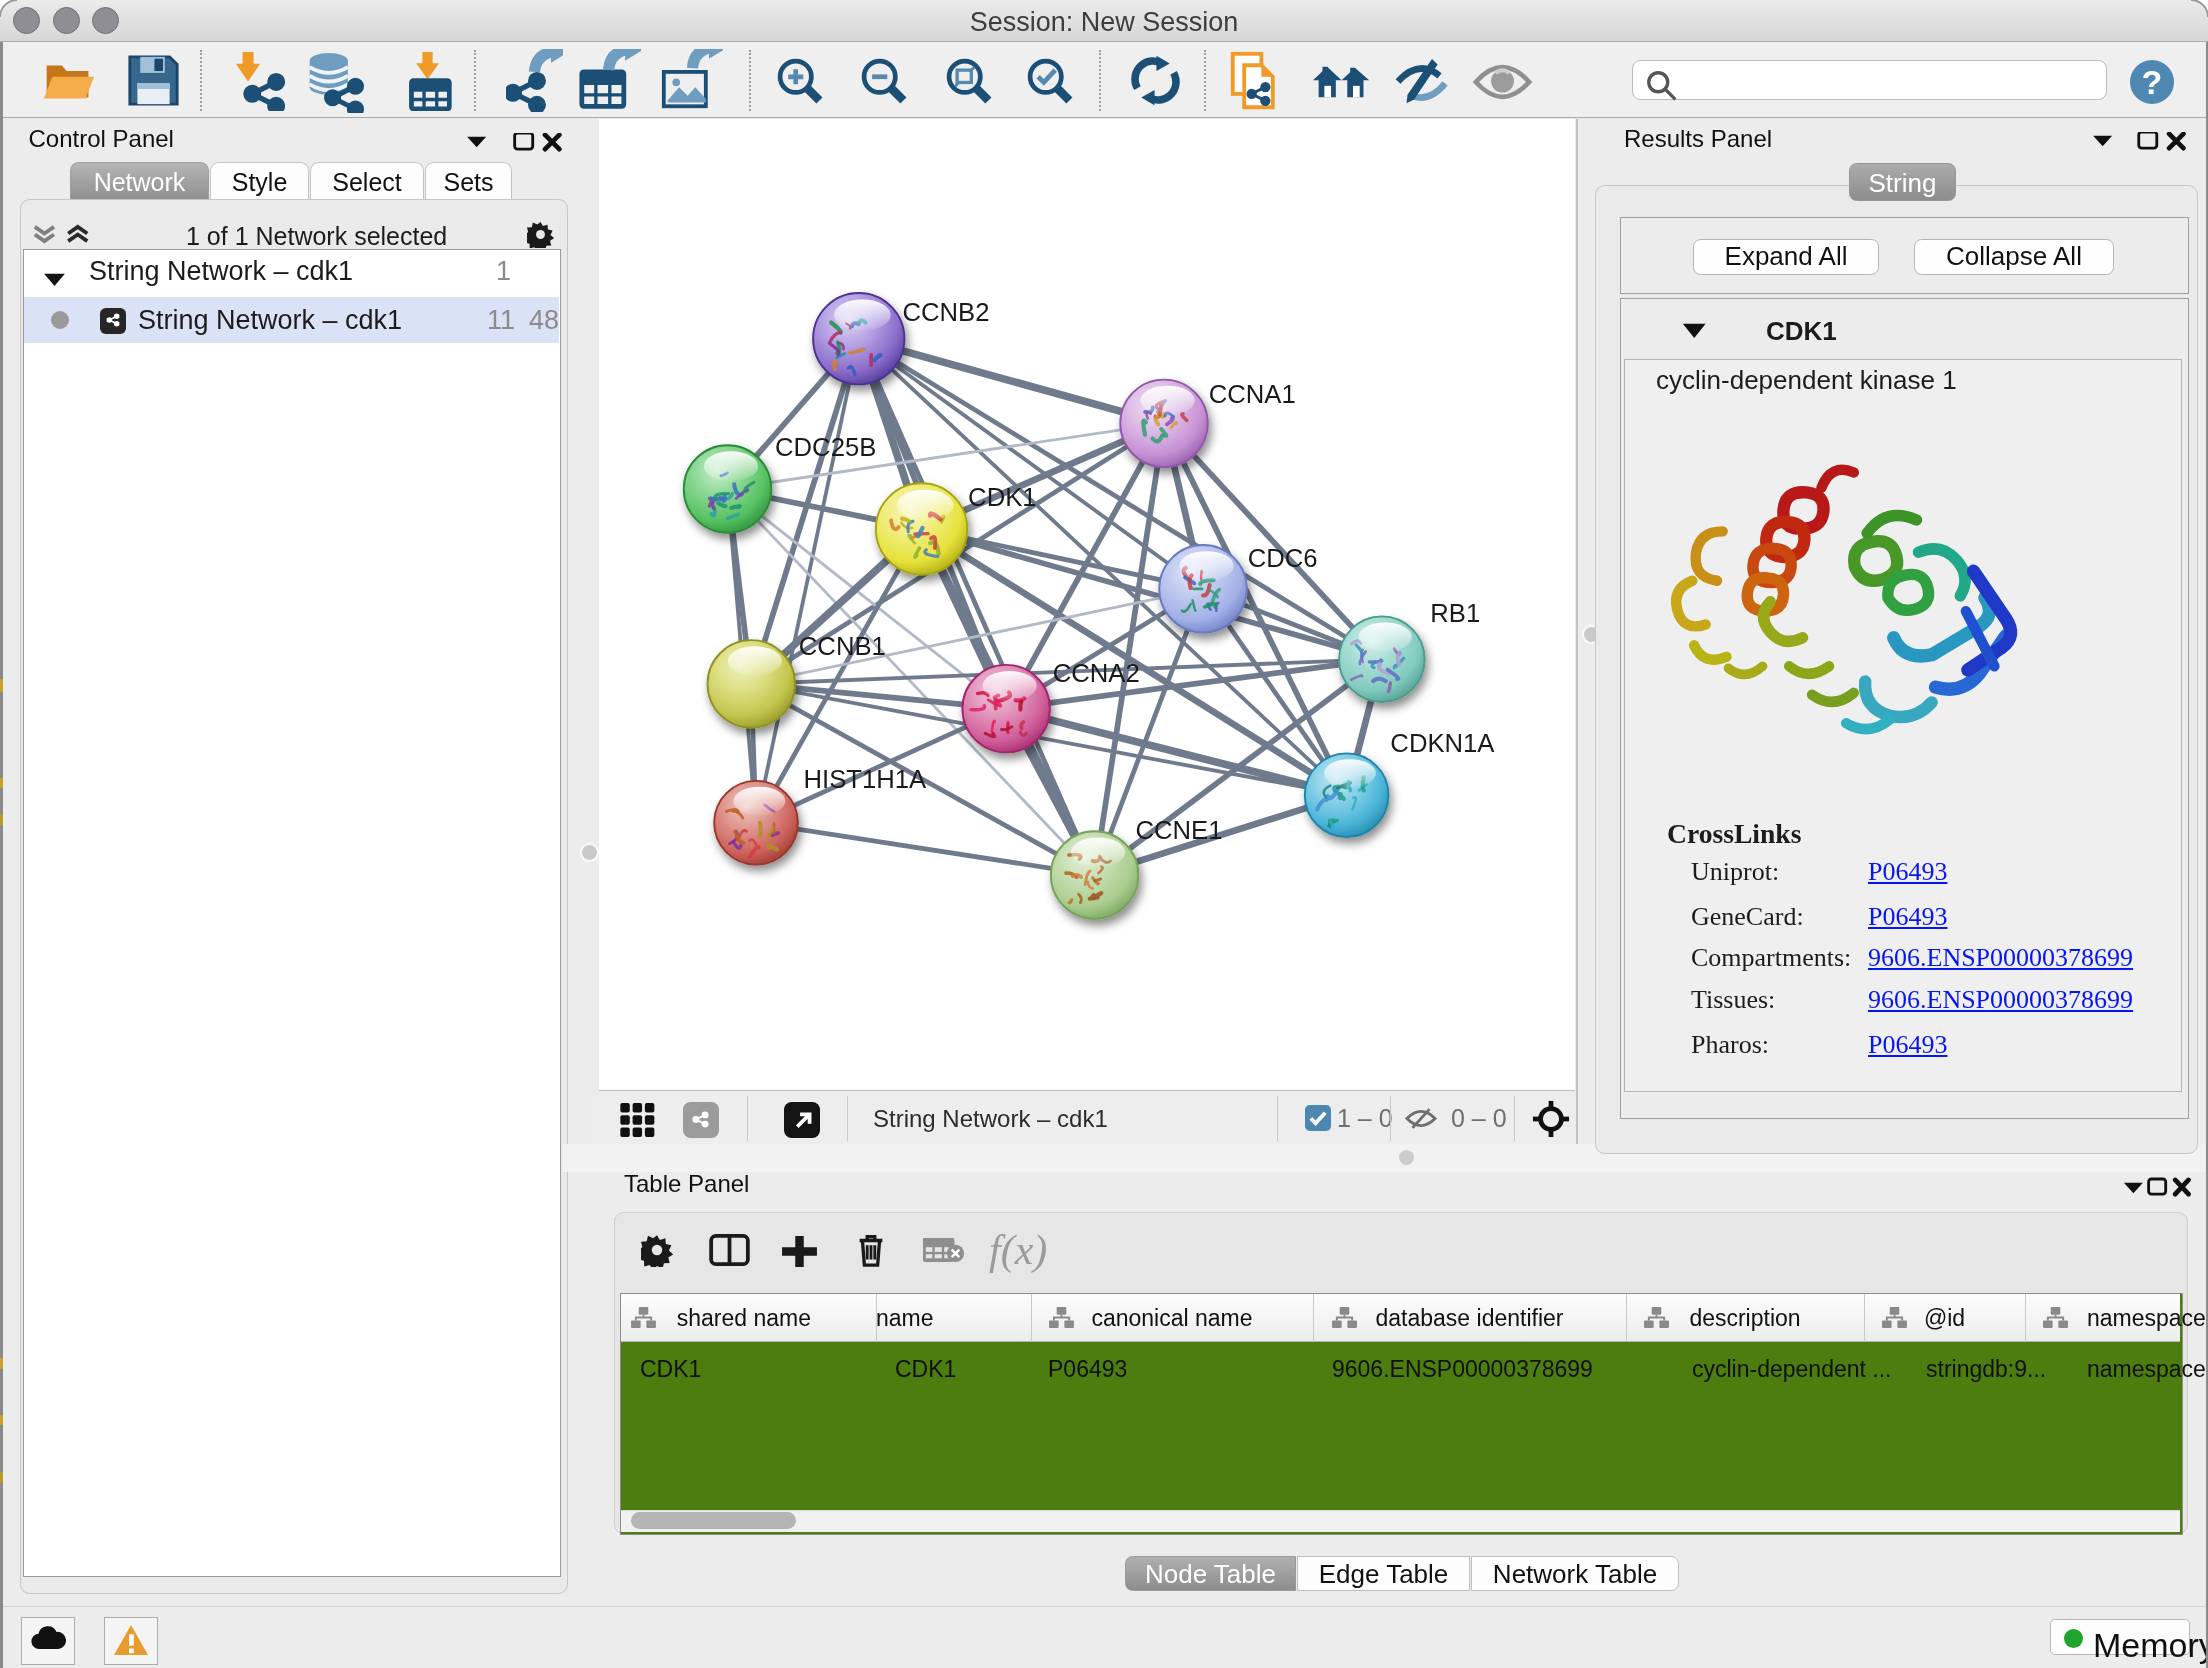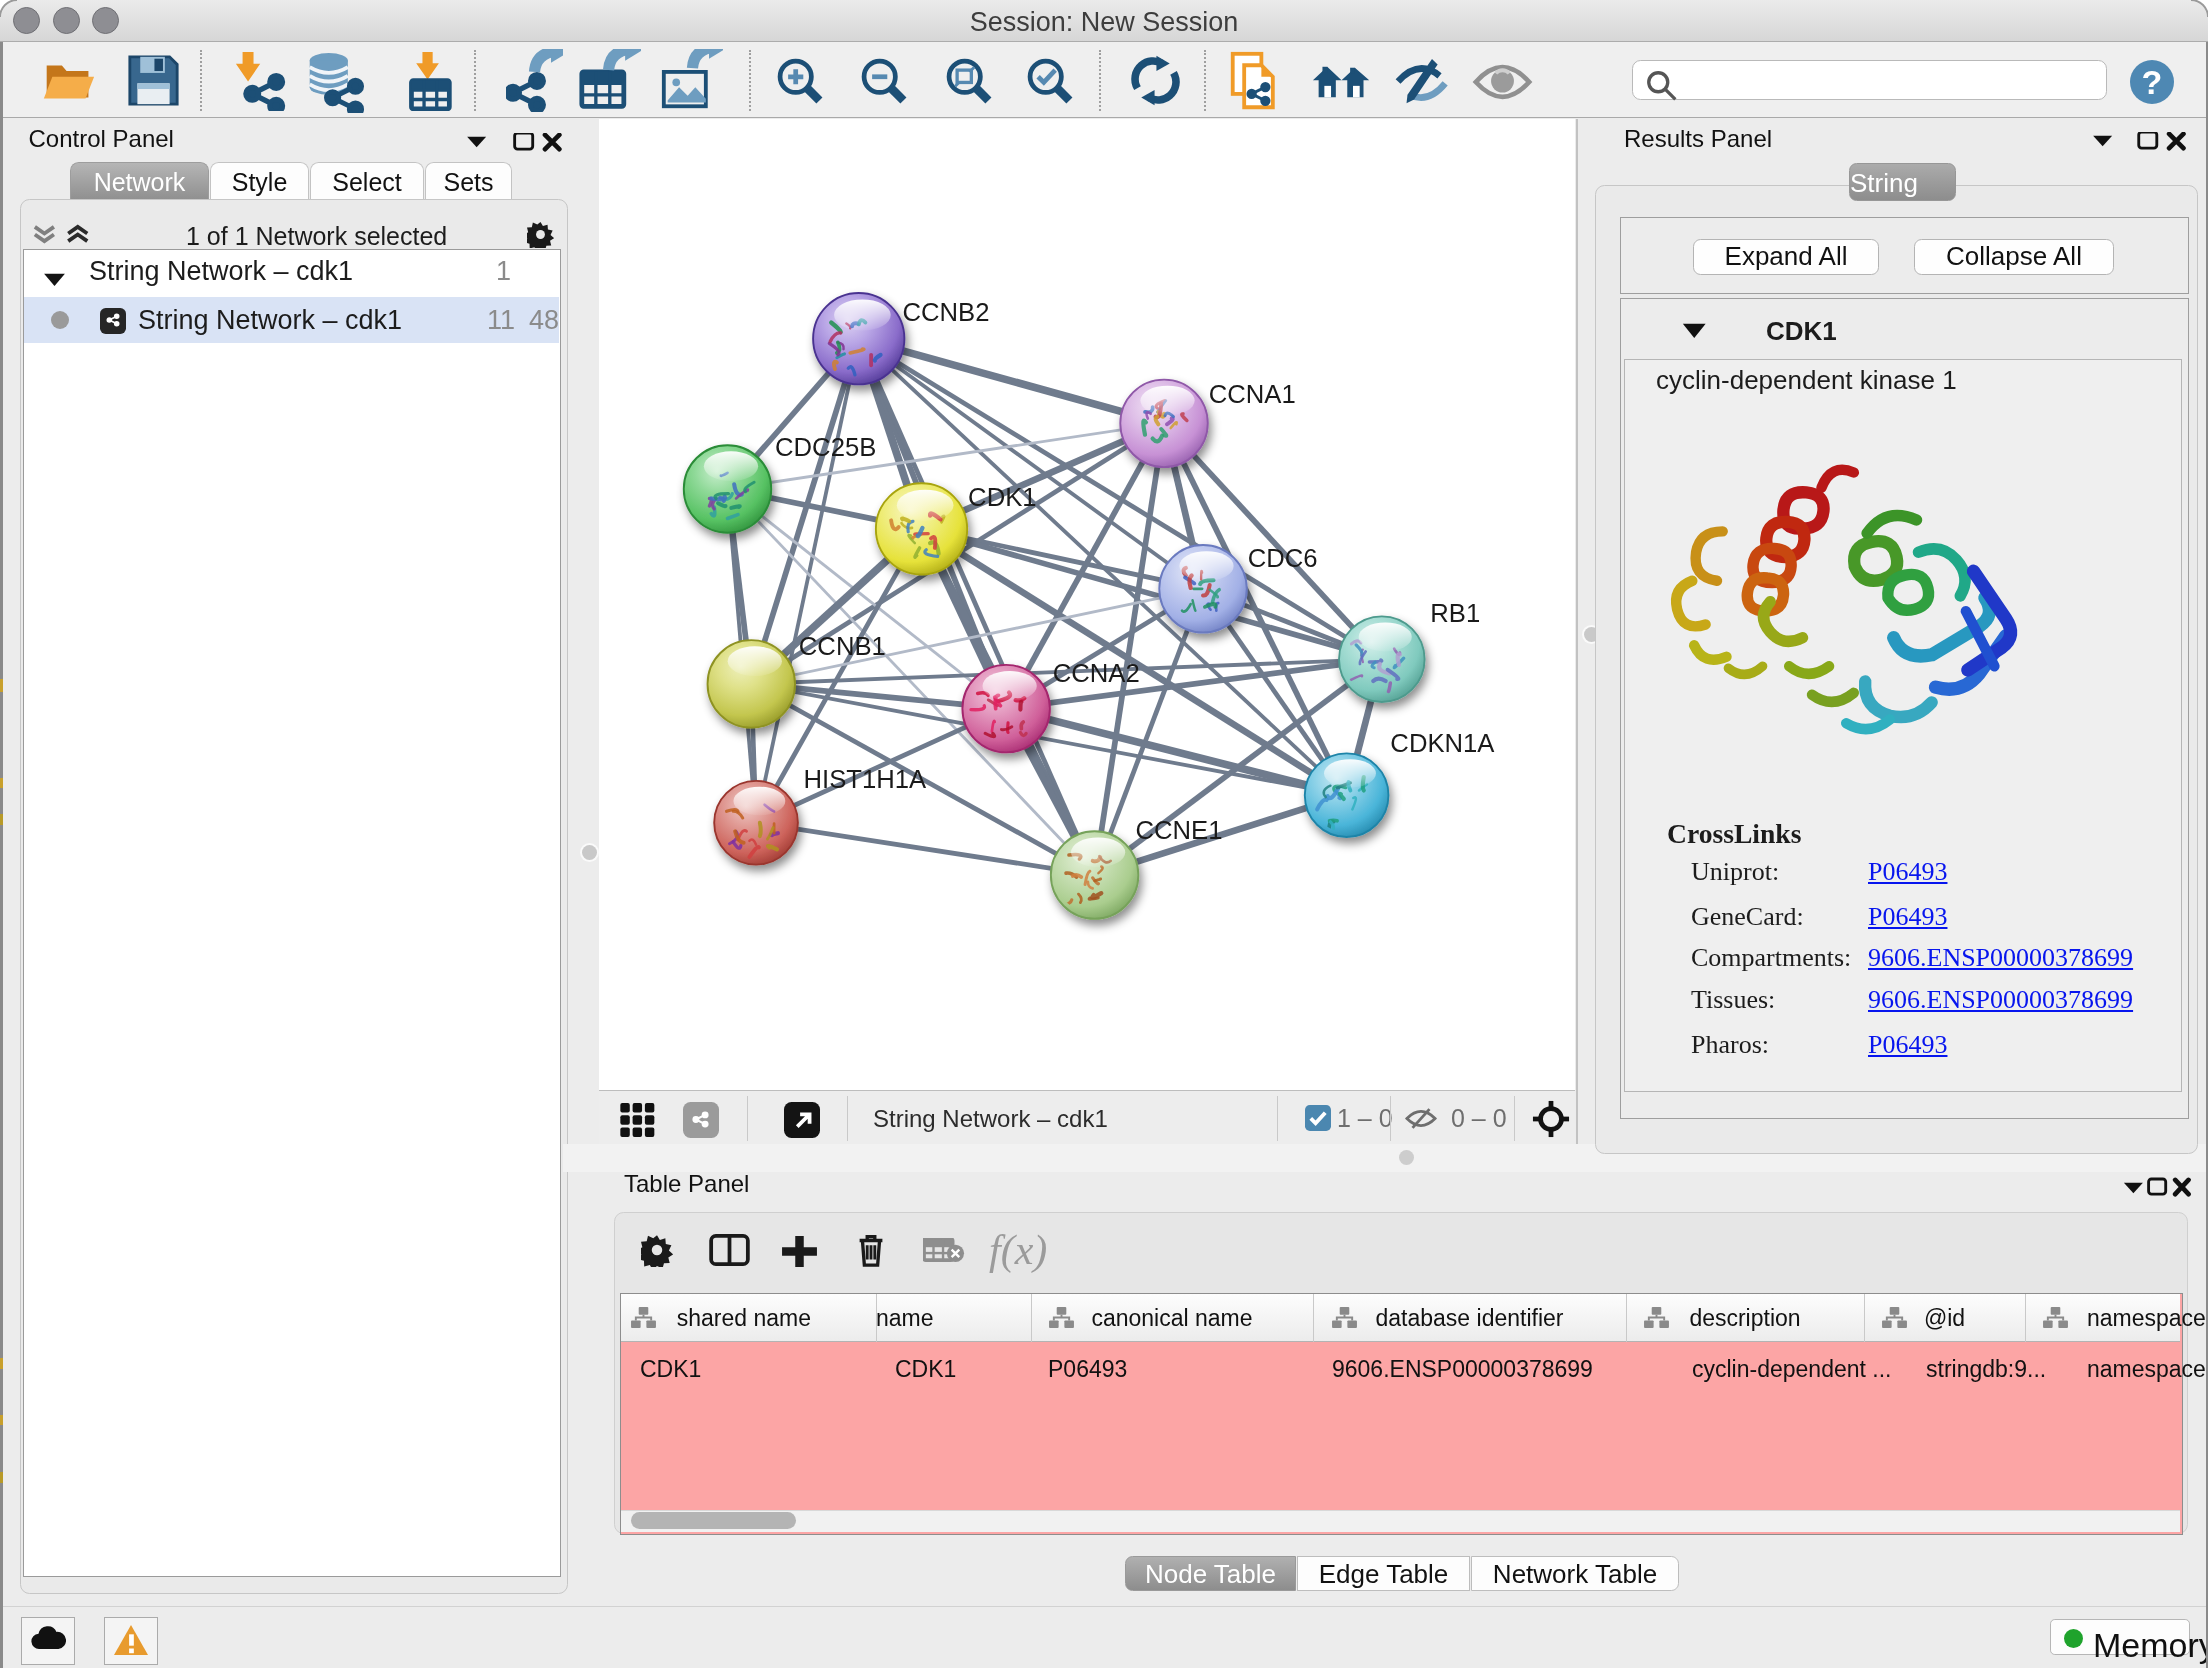--- a/index.html
+++ b/index.html
@@ -21,30 +21,30 @@
 #cp-tabs .sel{background:linear-gradient(#b5b5b5,#8e8e8e);color:#fff;border-color:#9d9d9d}
 #cp-body{left:20px;top:199px;width:548px;height:1395px;background:#eaeaea;border:1px solid #c6c6c6;border-radius:9.5px}
 #cp-list{left:23px;top:249px;width:538px;height:1328px;background:#fff;border:1.9px solid #9a9a9a}
 #cp-row2{position:absolute;left:0px;top:47px;width:535px;height:46px;background:#d9e3f5}
 
 #canvas{left:599px;top:119px;width:976px;height:971px;background:#fff}
 #vfooter{left:599px;top:1090px;width:976px;height:54px;background:#ededed;border-top:1.9px solid #bdbdbd}
 .vsep{position:absolute;top:4.8px;height:45px;width:0;border-left:1.9px solid #c9c9c9}
 
 #rp-body{left:1595px;top:185px;width:603px;height:969px;background:#eaeaea;border:1px solid #c6c6c6;border-radius:9.5px}
-#rp-stringtab{left:1849px;top:163px;width:107px;height:38px;background:linear-gradient(#ababab,#8d8d8d);border:1px solid #979797;border-radius:7.6px;color:#fff;font-size:26px;text-align:left;line-height:38px}
+#rp-stringtab{left:1849px;top:163px;width:107px;height:38px;background:linear-gradient(#ababab,#8d8d8d);border:1px solid #979797;border-radius:7.6px;color:#fff;font-size:26px;text-align:center;line-height:38px}
 #rp-box1{left:1620px;top:217px;width:569px;height:77px;background:#ececec;border:1.9px solid #9e9e9e}
 #rp-box2{left:1620px;top:298px;width:569px;height:821px;background:#ececec;border:1.9px solid #9e9e9e}
 #rp-inner{left:1624px;top:359px;width:558px;height:733px;background:#efefef;border:1px solid #b5b5b5}
 .rbtn{position:absolute;top:239px;height:36px;background:#fefefe;border:1.9px solid #b4b4b4;border-radius:7.6px;font-size:26px;color:#111;text-align:center;line-height:32px}
 .serif{font-family:"Liberation Serif",serif}
 .link{color:#0715ee;text-decoration:underline;font-family:"Liberation Serif",serif}
 
 #tp-box{left:614px;top:1212px;width:1574px;height:322px;background:#e6e6e6;border:1px solid #cfcfcf;border-radius:9.5px}
-#tp-table{left:620px;top:1293px;width:1563px;height:242px;background:#fca5a5;border:1.9px solid #8d8d8d}
+#tp-table{left:620px;top:1293px;width:1563px;height:242px;background:#4d7c0f;border:1.9px solid #8d8d8d}
 #tp-header{position:absolute;left:0;top:0;width:1559px;height:48px;background:linear-gradient(#fdfdfd,#ececec);border-bottom:1.9px solid #b3b3b3}
 .th{position:absolute;top:11.4px;font-size:23px;color:#111;white-space:nowrap}
 .td{position:absolute;top:62px;font-size:23px;color:#111;white-space:nowrap}
 .cdiv{position:absolute;top:0;height:48px;width:0;border-left:1.9px solid #c9c9c9}
 .btab{position:absolute;top:1556px;height:35px;background:#fdfdfd;border:1px solid #bdbdbd;font-size:26px;color:#111;text-align:center;line-height:35px}
 
 #statusbar{left:0;top:1606px;width:2208px;height:62px;background:#ececec;border-top:1.9px solid #d2d2d2}
 .sbtn{position:absolute;top:9.5px;width:54px;height:48px;background:#f4f4f4;border:1.9px solid #ababab}
 #memBtn{position:absolute;left:2050px;top:12.4px;width:140px;height:36px;background:#fdfdfd;border:1.9px solid #b6b6b6;border-radius:4.8px;font-size:34px;color:#111}
 .dot{position:absolute;border-radius:50%}

